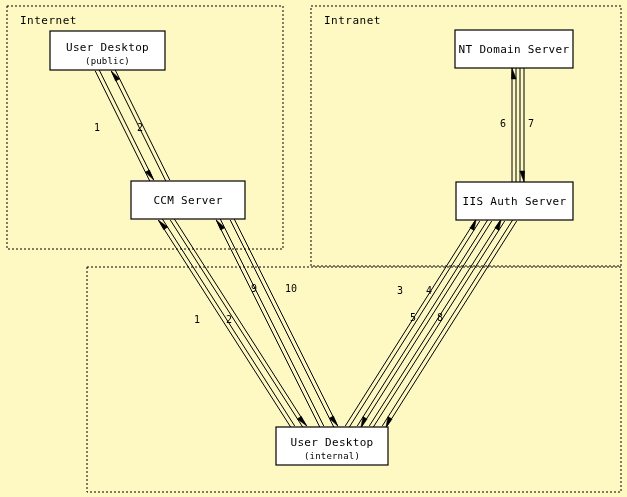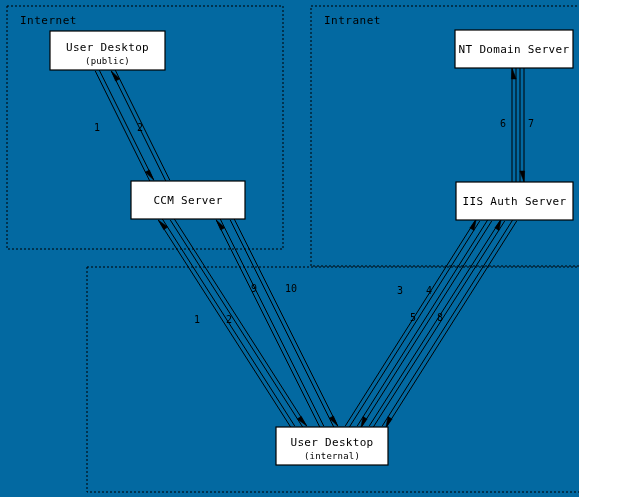--- a/index.html
+++ b/index.html
@@ -2,23 +2,23 @@
 <html><head>
 <meta charset="utf-8">
 <style>
   html, body {
     margin: 0;
     padding: 0;
     background: #ffffff;
   }
   #diagram-root {
     position: relative;
-    width: 579px;
+    width: 627px;
     height: 497px;
-    background: #0369a1;
+    background: #fef9c3;
     font-family: "DejaVu Sans Mono", "Liberation Mono", monospace;
     overflow: hidden;
   }
   svg#diagram-svg {
     display: block;
     width: 627px;
     height: 497px;
   }
   .zone-rect {
     fill: none;

